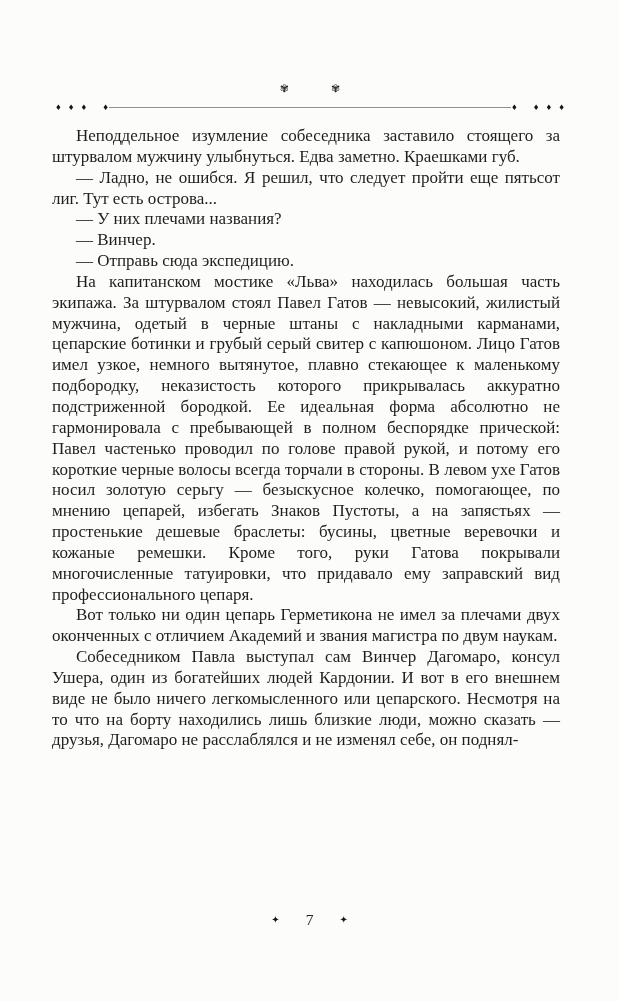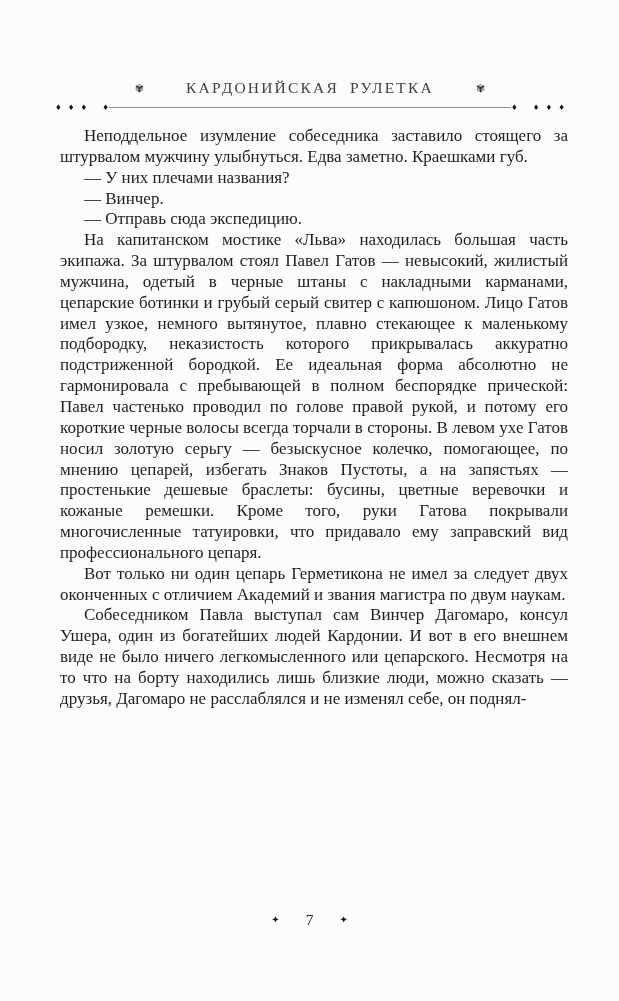--- a/index.html
+++ b/index.html
@@ -44,21 +44,21 @@
   .dia{
     font-family:"DejaVu Sans", sans-serif;
     font-size:7.5px;line-height:1;color:#151515;
     margin:0 3px;
   }
   .dia.solo-left{margin-left:12px;margin-right:0;}
   .dia.solo-right{margin-right:12px;margin-left:0;}
   .rule .line{flex:1;height:1.2px;background:var(--rule);}
   
   .text-block{
-    position:absolute;top:126px;left:60px;width:508px;
+    position:absolute;top:126px;left:52px;width:508px;
     font-size:17px;line-height:20.85px;
     text-align:justify;
   }
   .para{margin:0;text-indent:24px;}
   
   .footer{
     position:absolute;top:911px;left:0;width:100%;
     display:flex;justify-content:center;align-items:center;gap:26px;
   }
   .dia-f{
@@ -68,43 +68,43 @@
   .pagenum{font-size:15.5px;color:#222;}
 </style>
 </head>
 <body>
 
 <div class="page">
 
   <div class="header">
     <div class="title-row">
       <span class="orn">✾</span>
-      <h1 class="title">КАРДОНИЙСКАЯ РУЛЕТКА</h1>
       <span class="orn">✾</span>
     </div>
     <div class="rule">
       <span class="dia">♦</span>
       <span class="dia">♦</span>
       <span class="dia">♦</span>
       <span class="dia solo-left">♦</span>
       <div class="line"></div>
       <span class="dia solo-right">♦</span>
       <span class="dia">♦</span>
       <span class="dia">♦</span>
       <span class="dia">♦</span>
     </div>
   </div>
 
   <div class="text-block">
       <p class="para">Неподдельное изумление собеседника заставило стоящего за штурвалом мужчину улыбнуться. Едва заметно. Краешками губ.</p>
+      <p class="para">— Ладно, не ошибся. Я решил, что следует пройти еще пятьсот лиг. Тут есть острова...</p>
       <p class="para">— У них плечами названия?</p>
       <p class="para">— Винчер.</p>
       <p class="para">— Отправь сюда экспедицию.</p>
       <p class="para">На капитанском мостике «Льва» находилась большая часть экипажа. За штурвалом стоял Павел Гатов — невысокий, жилистый мужчина, одетый в черные штаны с накладными карманами, цепарские ботинки и грубый серый свитер с капюшоном. Лицо Гатов имел узкое, немного вытянутое, плавно стекающее к маленькому подбородку, неказистость которого прикрывалась аккуратно подстриженной бородкой. Ее идеальная форма абсолютно не гармонировала с пребывающей в полном беспорядке прической: Павел частенько проводил по голове правой рукой, и потому его короткие черные волосы всегда торчали в стороны. В левом ухе Гатов носил золотую серьгу — безыскусное колечко, помогающее, по мнению цепарей, избегать Знаков Пустоты, а на запястьях — простенькие дешевые браслеты: бусины, цветные веревочки и кожаные ремешки. Кроме того, руки Гатова покрывали многочисленные татуировки, что придавало ему заправский вид профессионального цепаря.</p>
-      <p class="para">Вот только ни один цепарь Герметикона не имел за следует двух оконченных с отличием Академий и звания магистра по двум наукам.</p>
+      <p class="para">Вот только ни один цепарь Герметикона не имел за плечами двух оконченных с отличием Академий и звания магистра по двум наукам.</p>
       <p class="para">Собеседником Павла выступал сам Винчер Дагомаро, консул Ушера, один из богатейших людей Кардонии. И вот в его внешнем виде не было ничего легкомысленного или цепарского. Несмотря на то что на борту находились лишь близкие люди, можно сказать — друзья, Дагомаро не расслаблялся и не изменял себе, он поднял-</p>
     </div>
 
   <div class="footer">
     <span class="dia-f">✦</span>
     <span class="pagenum">7</span>
     <span class="dia-f">✦</span>
   </div>
 
 </div>

